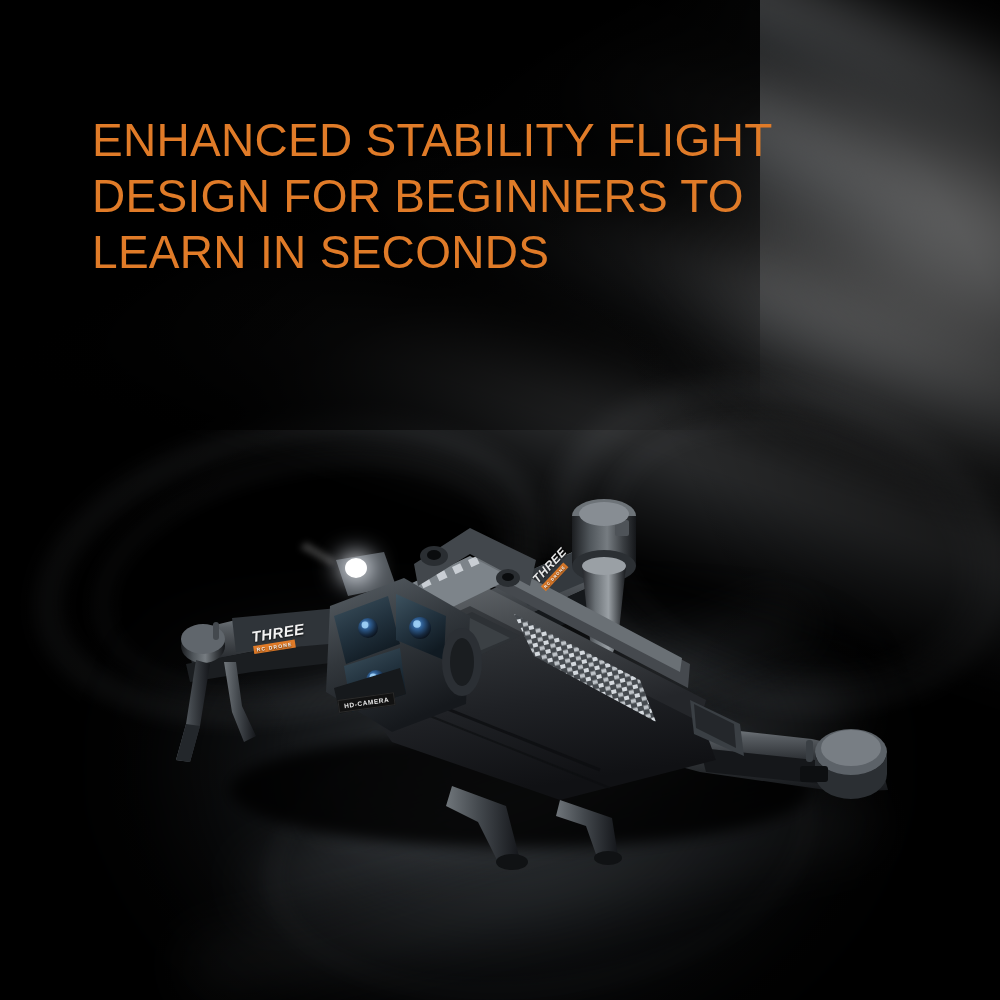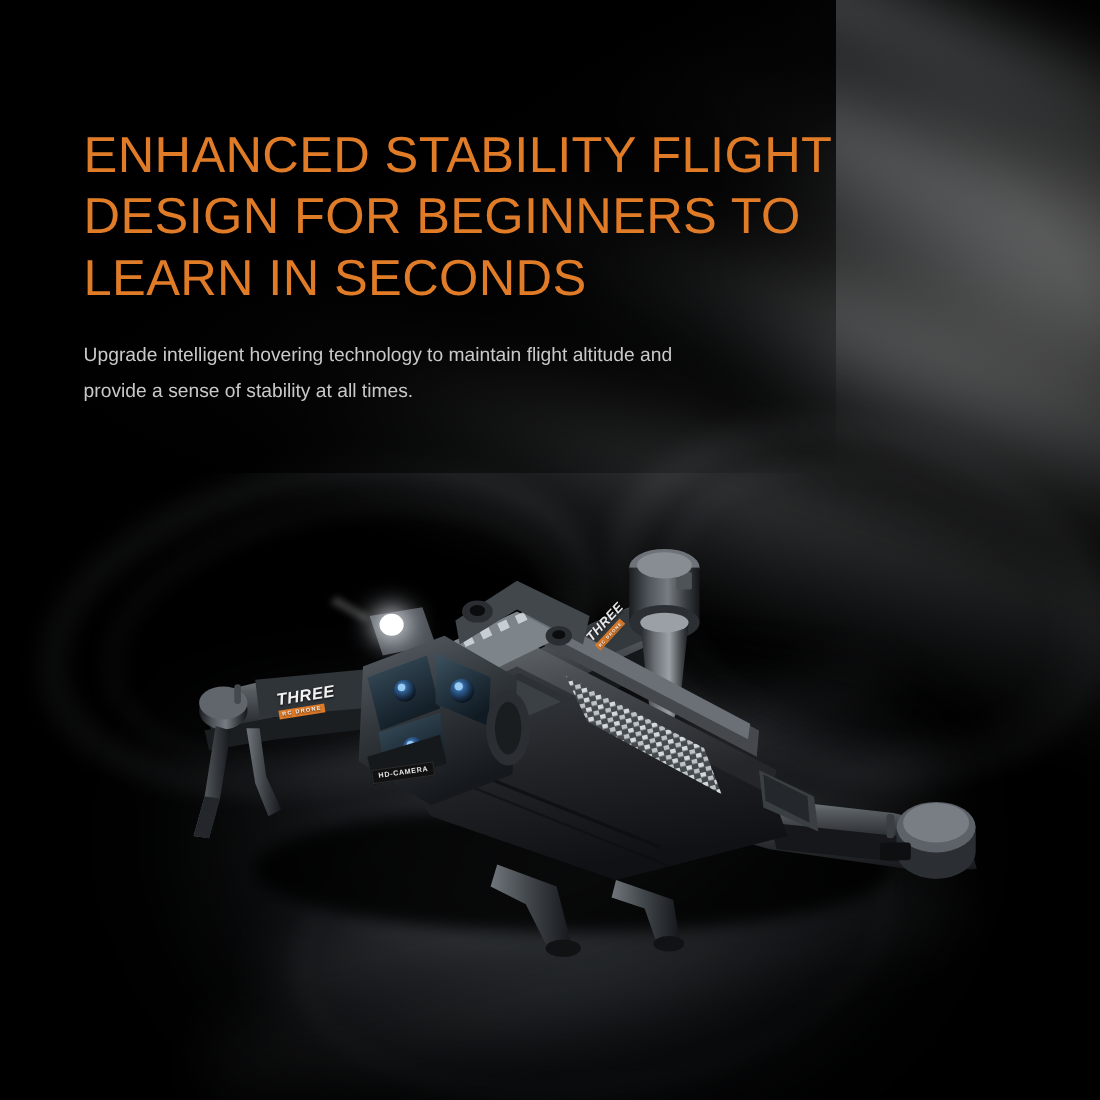--- a/index.html
+++ b/index.html
@@ -57,21 +57,21 @@
     position:absolute; inset:0;
     background:radial-gradient(ellipse at 48% 58%, rgba(0,0,0,0) 30%, rgba(0,0,0,.55) 78%, rgba(0,0,0,.92) 100%);
     pointer-events:none;
   }
   .topmask {
     position:absolute; left:0; top:0; width:760px; height:430px;
     background:linear-gradient(to bottom right, rgba(0,0,0,1) 42%, rgba(0,0,0,.85) 62%, rgba(0,0,0,0) 100%);
   }
 
   
-  .copy { position:absolute; left:76px; top:112px; width:700px; z-index:40; }
+  .copy { position:absolute; left:92px; top:112px; width:700px; z-index:40; }
   .headline {
     color:#e07b28;
     font-size:46px; line-height:56px; letter-spacing:.3px;
     font-weight:500; text-transform:uppercase;
     white-space:pre-line;
   }
   .subcopy {
     margin-top:26px;
     color:#c9c9c9; font-size:17.5px; line-height:33px; font-weight:400;
     max-width:575px;
@@ -344,15 +344,13 @@
 </div>
 
 <div class="lbl lbl-hdcam">HD-CAMERA</div>
 
 <div class="vig"></div>
 
 <div class="copy">
   <h1 class="headline">ENHANCED STABILITY FLIGHT
 DESIGN FOR BEGINNERS TO
 LEARN IN SECONDS</h1>
-  <p class="subcopy">Upgrade intelligent hovering technology to maintain flight altitude and
-provide a sense of stability at all times.</p>
 </div>
 
 </body></html>

